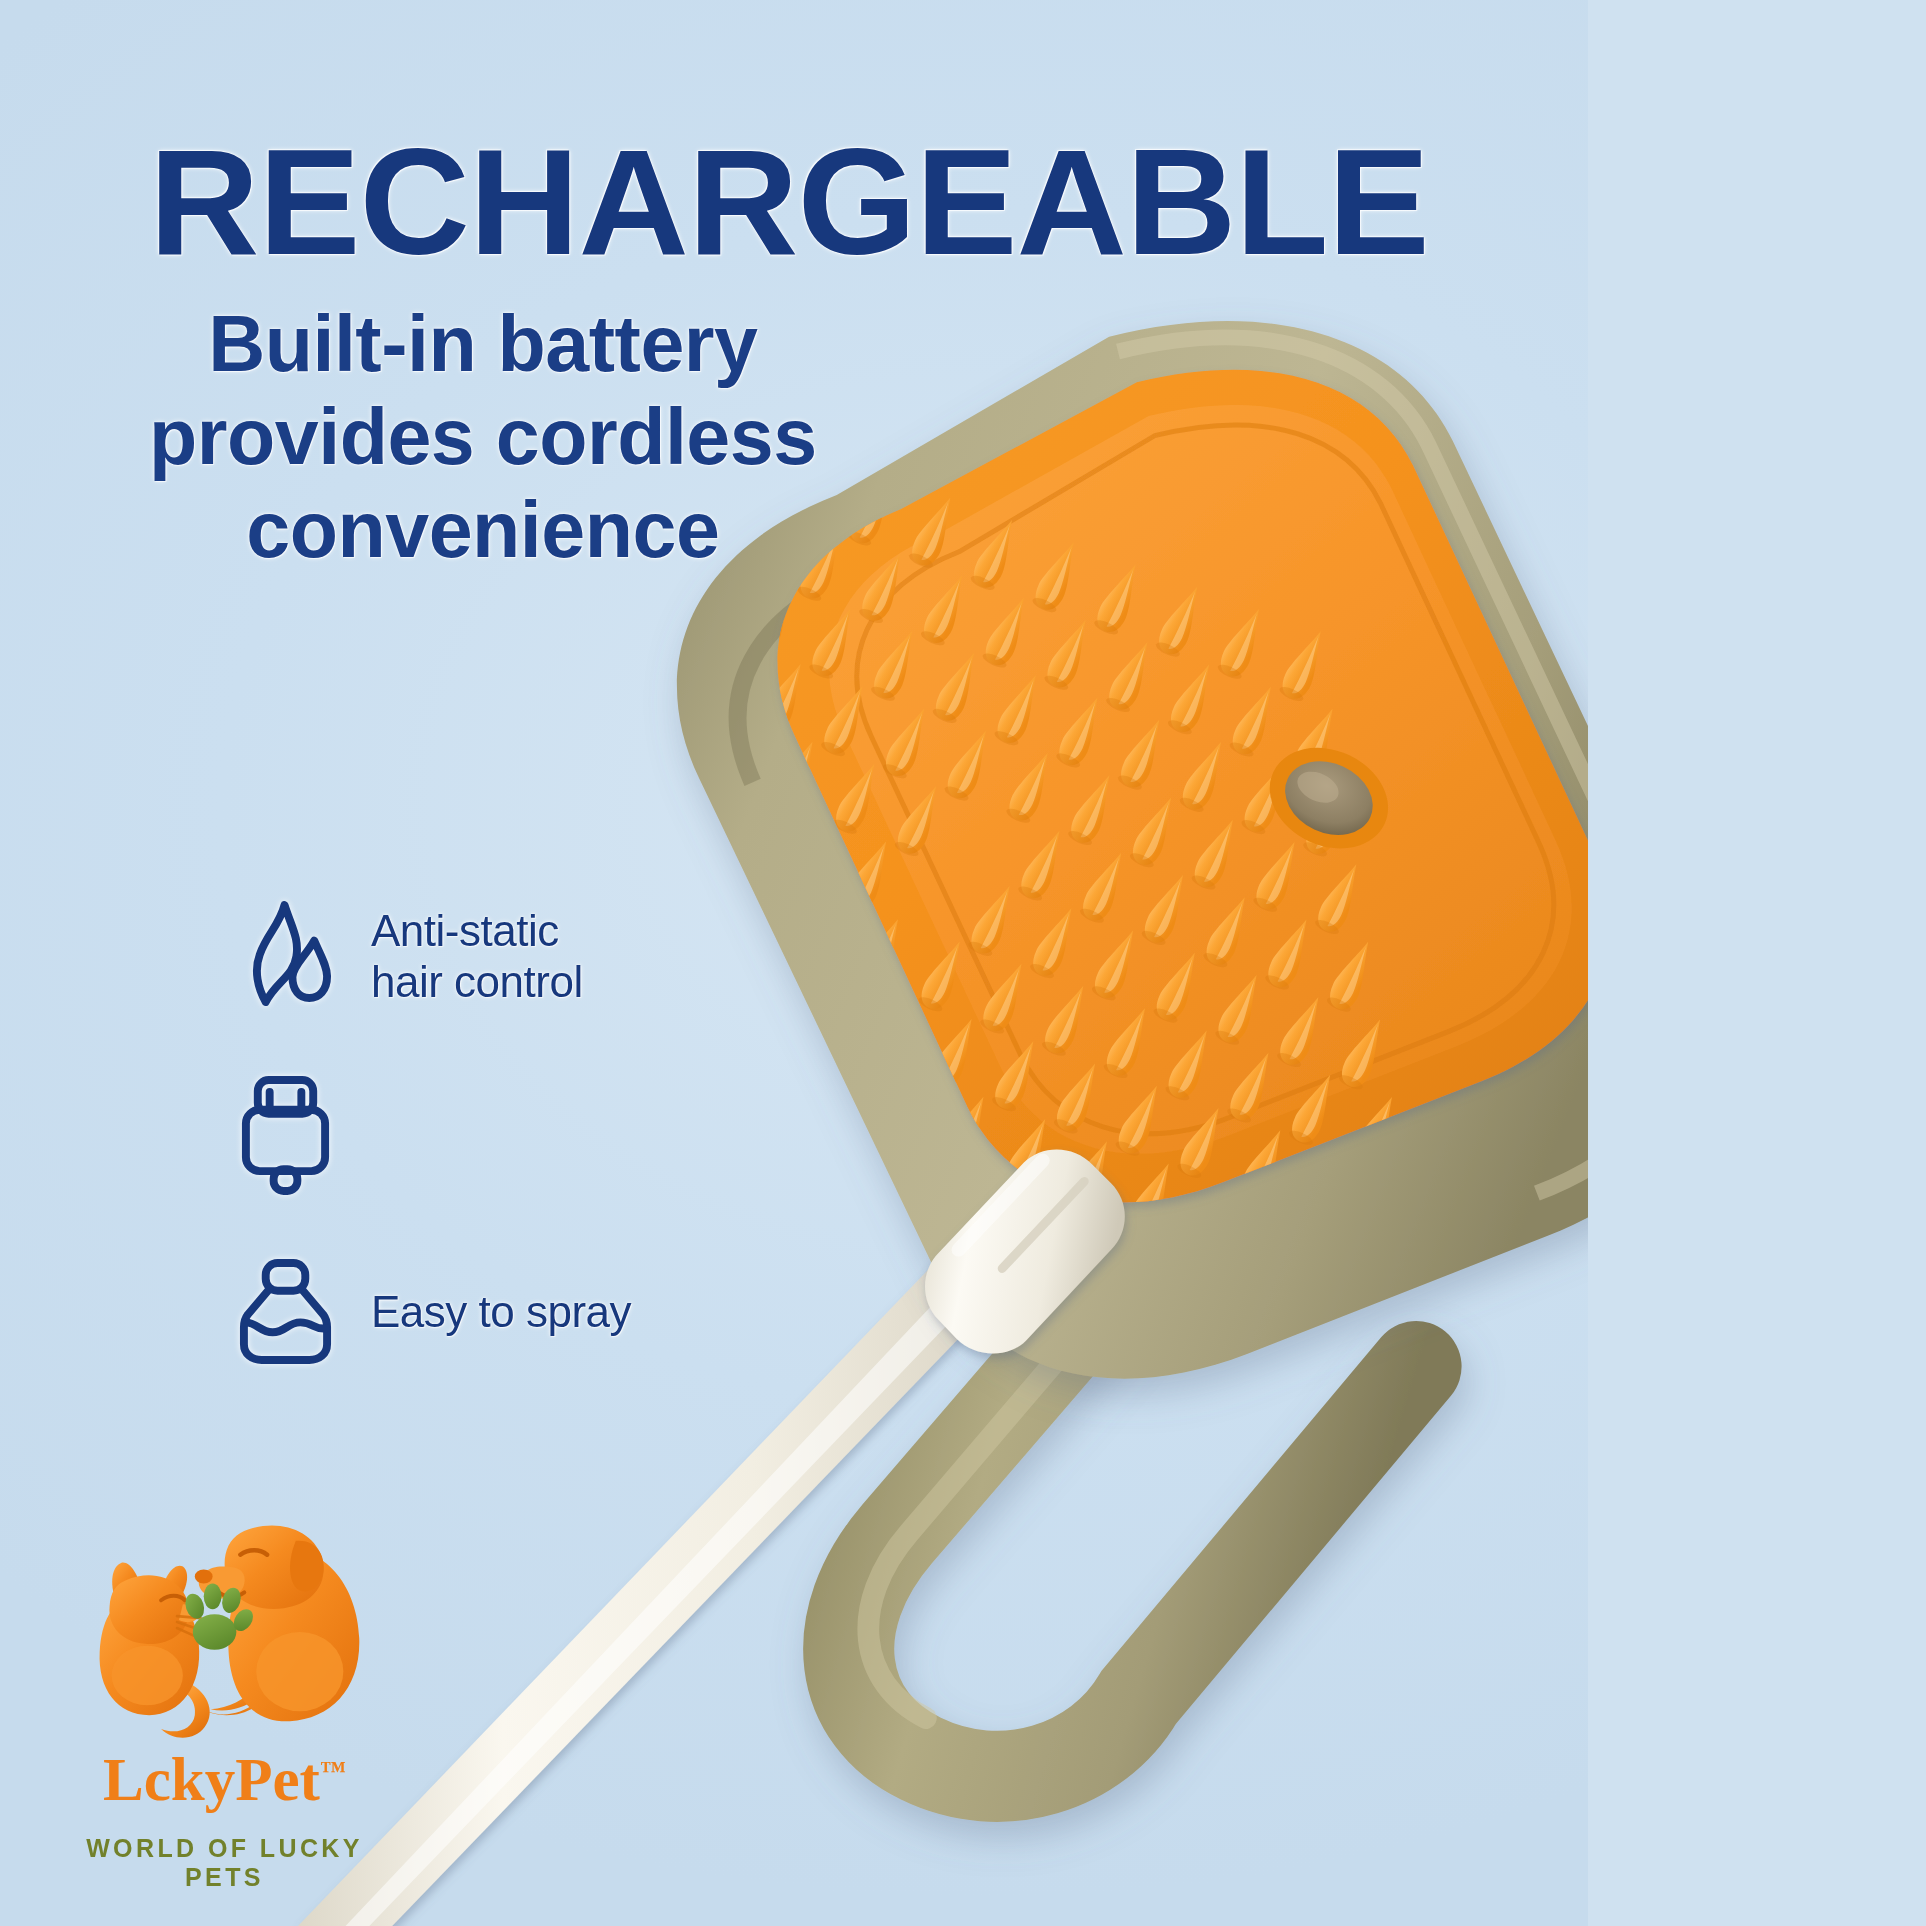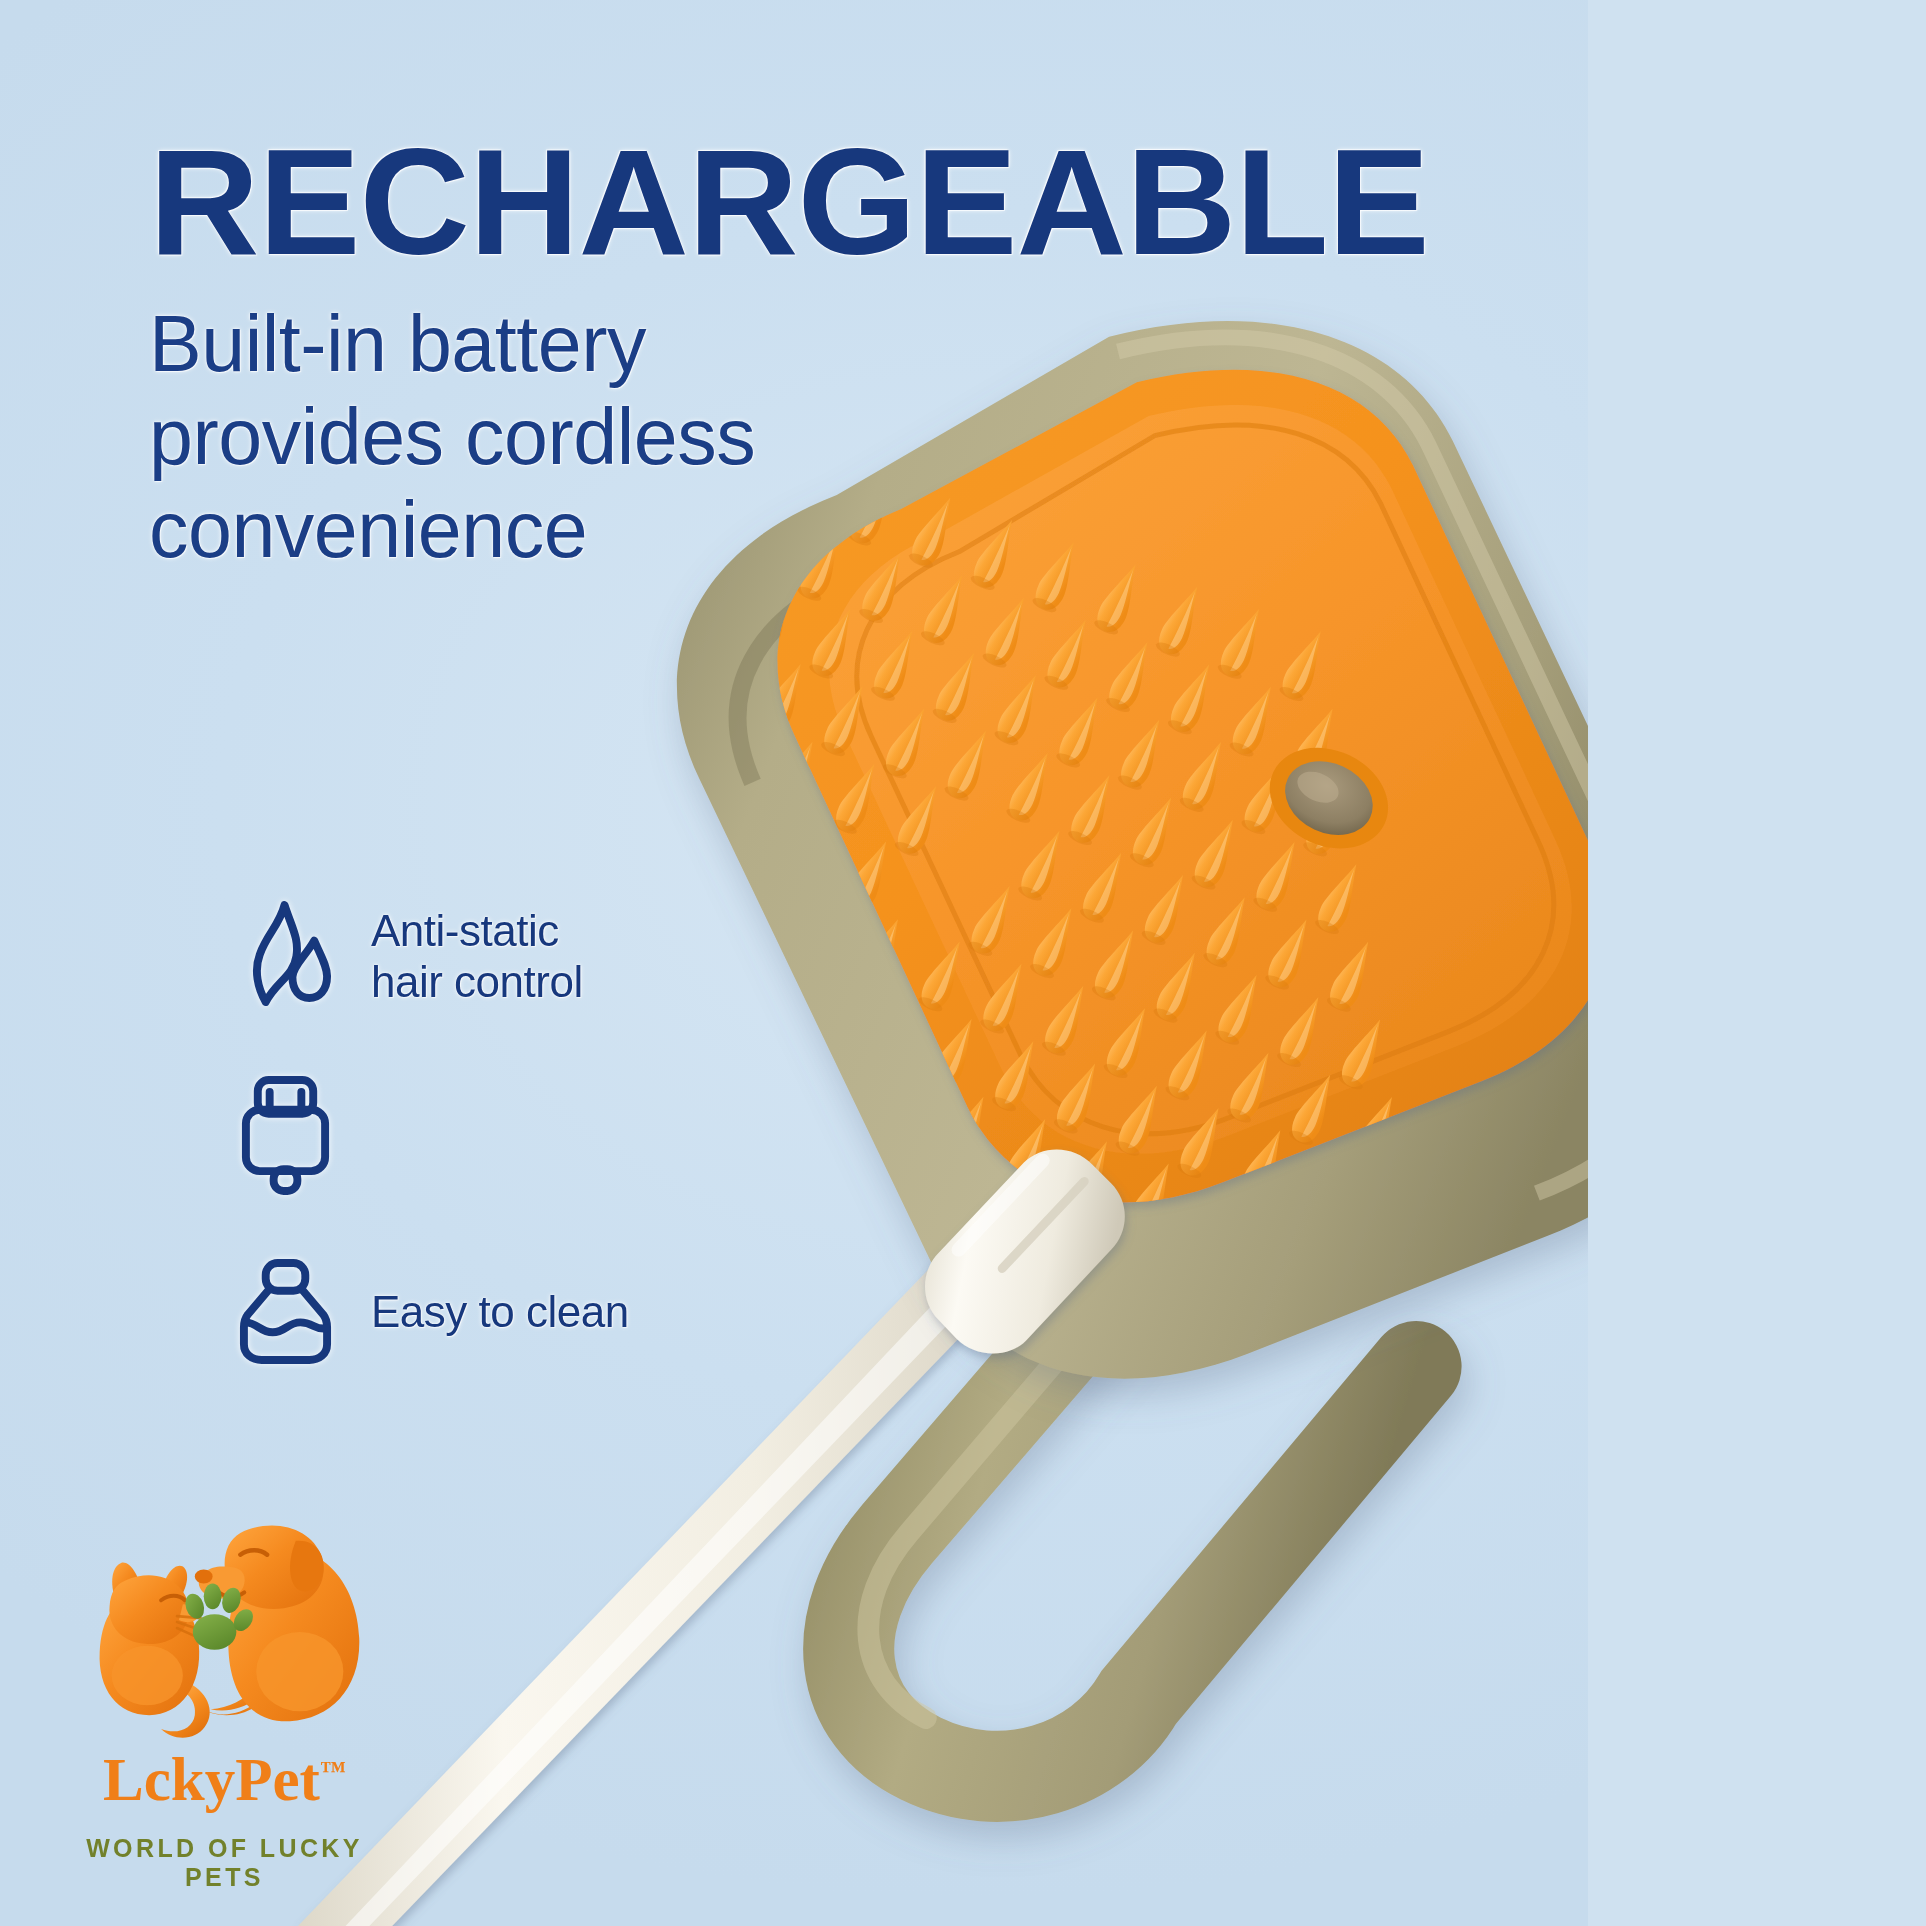--- a/index.html
+++ b/index.html
@@ -31,27 +31,28 @@
     transform:scaleX(1.02);
     transform-origin:left center;
     text-shadow:
       0 0 2px #ffffff, 0 0 5px rgba(255,255,255,.95),
       1px 1px 0 rgba(255,255,255,.6), -1px -1px 0 rgba(255,255,255,.6);
   }
 
   .subhead {
     position:absolute; left:149px; top:297px;
     font-size:79px;
-    font-weight:400;
+    font-weight:700;
     color:#1b3e86;
     line-height:1.18;
     letter-spacing:-0.5px;
     text-shadow:
       0 0 2px #ffffff, 0 0 5px rgba(255,255,255,.9),
       1px 1px 0 rgba(255,255,255,.55);
+    text-align: center;
   }
   .subhead div { white-space:nowrap; }
 
   
   .features {
     position:absolute; left:234px; top:896px;
     display:flex; flex-direction:column;
     gap:57px;
   }
   .feature-row {
@@ -441,21 +442,21 @@
       <span class="feature-icon">
         <svg width="99" height="111" viewBox="0 0 100 112">
           <rect x="30" y="6" width="40" height="28" rx="12" fill="none" stroke="#17387d" stroke-width="8"></rect>
           <path d="M34 32 L12 58 C9 62 8 66 8 71 L8 88
                    C8 98 16 104 26 104 L74 104
                    C84 104 92 98 92 88 L92 71
                    C92 66 91 62 88 58 L66 32" fill="none" stroke="#17387d" stroke-width="8" stroke-linejoin="round" stroke-linecap="round"></path>
           <path d="M9 66 C22 66 24 76 37 76 C50 76 52 66 65 66 C78 66 80 74 91 72" fill="none" stroke="#17387d" stroke-width="8" stroke-linejoin="round" stroke-linecap="round"></path>
         </svg>
       </span>
-      <span class="feature-label">Easy to clean</span>
+      <span class="feature-label">Easy to spray</span>
     </div>
   </div>
 
   <div class="logo-block">
     <svg class="logo-art" viewBox="0 0 320 250">
       <defs>
         <linearGradient id="furA" x1="0" y1="0" x2="1" y2="1">
           <stop offset="0%" stop-color="#ffa63f"></stop>
           <stop offset="45%" stop-color="#f58a1f"></stop>
           <stop offset="100%" stop-color="#e2700c"></stop>

